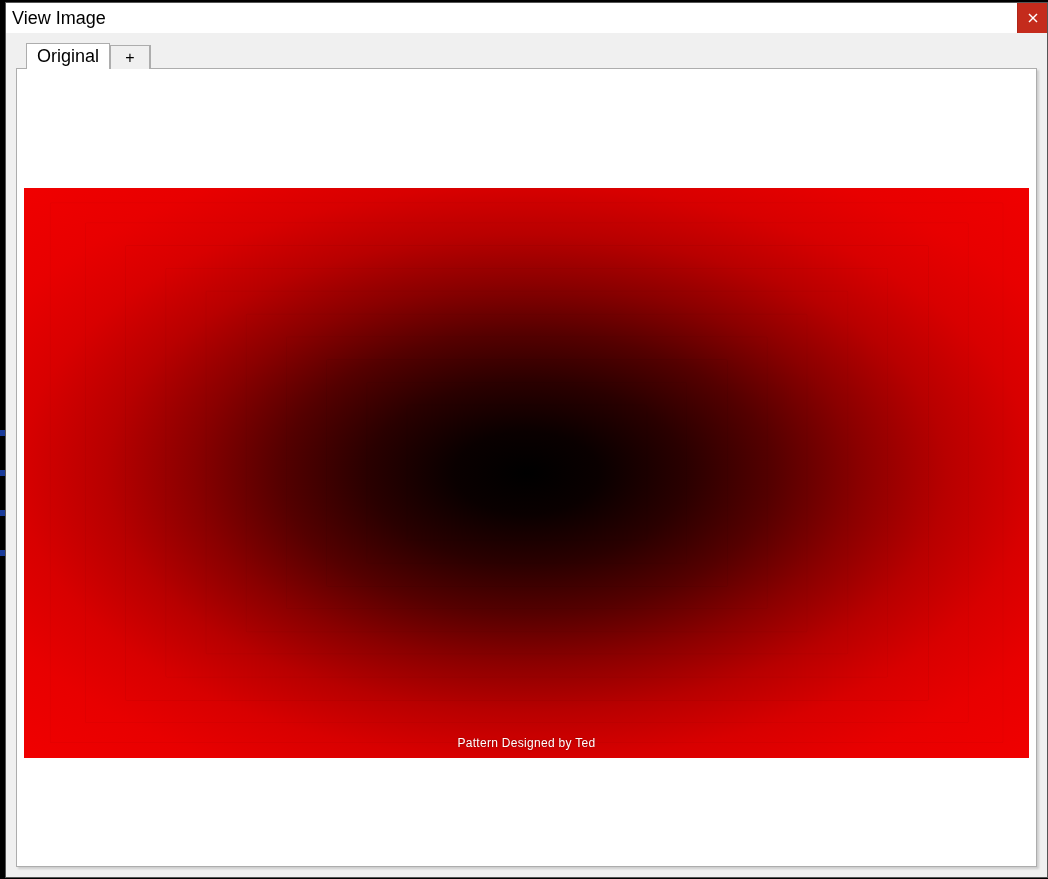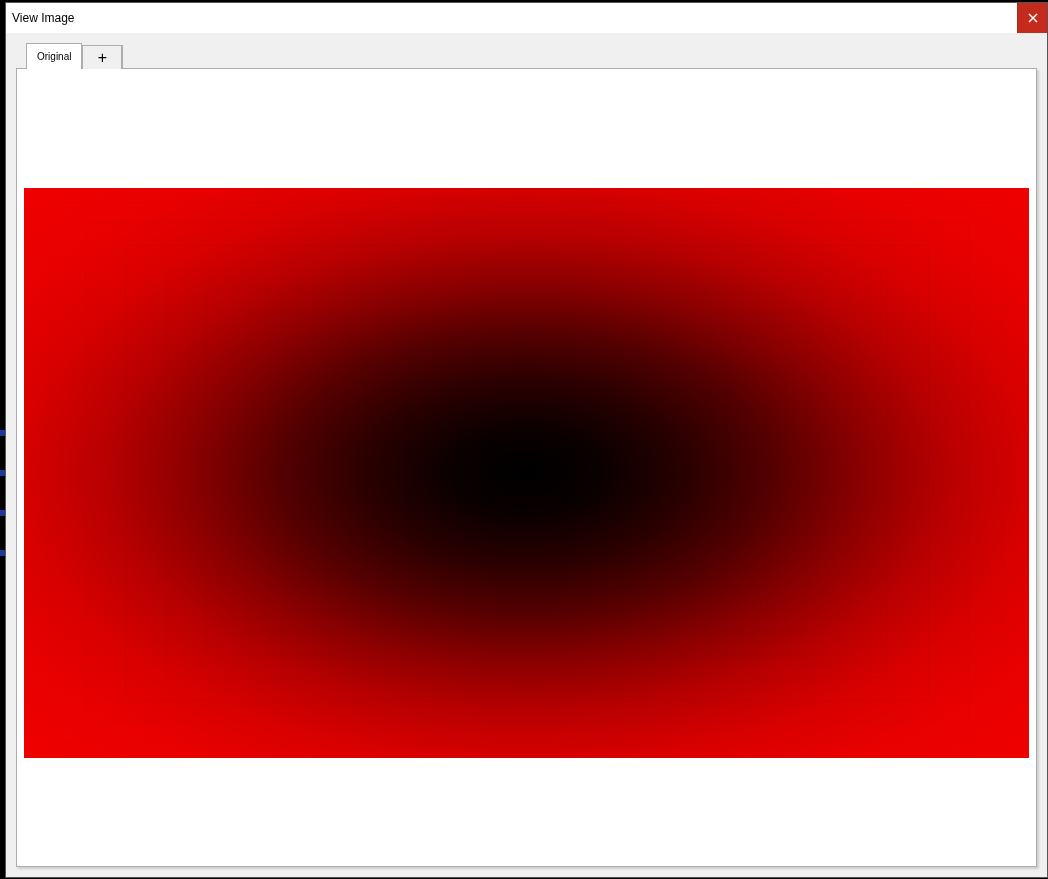--- a/index.html
+++ b/index.html
@@ -27,21 +27,21 @@
     }
     .titlebar {
       height: 30px;
       background: #fff;
       display: flex;
       align-items: center;
       justify-content: space-between;
       padding-left: 6px;
     }
     .title-text {
-      font-size: 12px;
+      font-size: 18px;
       color: #000;
     }
     .close-btn {
       width: 30px;
       height: 30px;
       background: #c42b1c;
       color: #fff;
       display: flex;
       align-items: center;
       justify-content: center;
@@ -59,21 +59,21 @@
     }
     .tabstrip {
       display: flex;
       align-items: flex-end;
       height: 26px;
       margin-left: 10px;
     }
     .tab {
       height: 24px;
       padding: 0 10px;
-      font-size: 10px;
+      font-size: 18px;
       color: #000;
       background: #f0f0f0;
       border: 1px solid #adadad;
       border-bottom: none;
       display: flex;
       align-items: center;
       cursor: pointer;
       position: relative;
     }
     .tab.active {
@@ -187,17 +187,18 @@
           <div class="band" style="width:95%;height:95%"></div>
           <div class="band" style="width:88%;height:88%"></div>
           <div class="band" style="width:80%;height:80%"></div>
           <div class="band" style="width:72%;height:72%"></div>
           <div class="band" style="width:64%;height:64%"></div>
           <div class="band" style="width:56%;height:56%"></div>
           <div class="band" style="width:48%;height:48%"></div>
           <div class="band" style="width:40%;height:40%"></div>
           <div class="band" style="width:32%;height:32%"></div>
           <div class="band" style="width:24%;height:24%"></div>
+          <div class="watermark">Pattern Designed by Ted</div>
         </div>
       </div>
     </div>
   </div>
 </div>
 
 </body></html>

